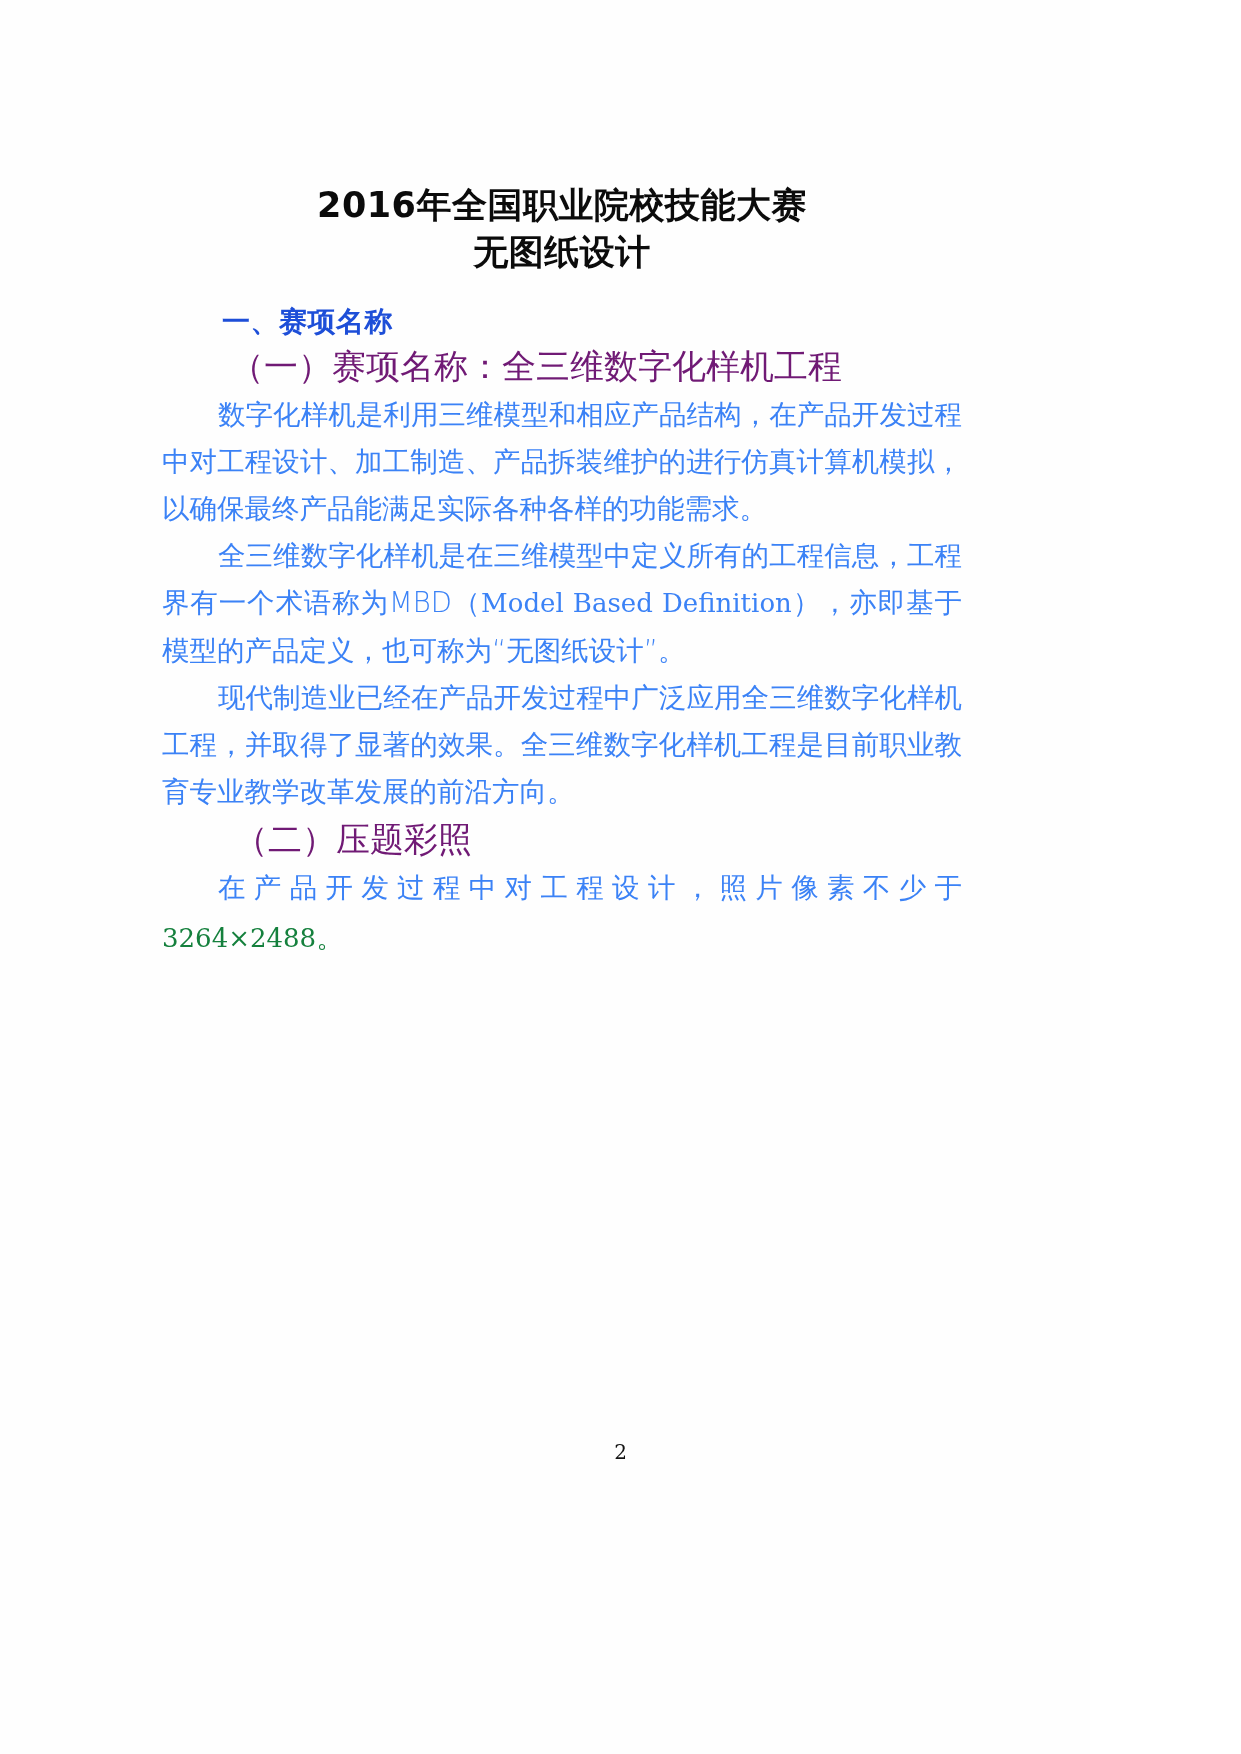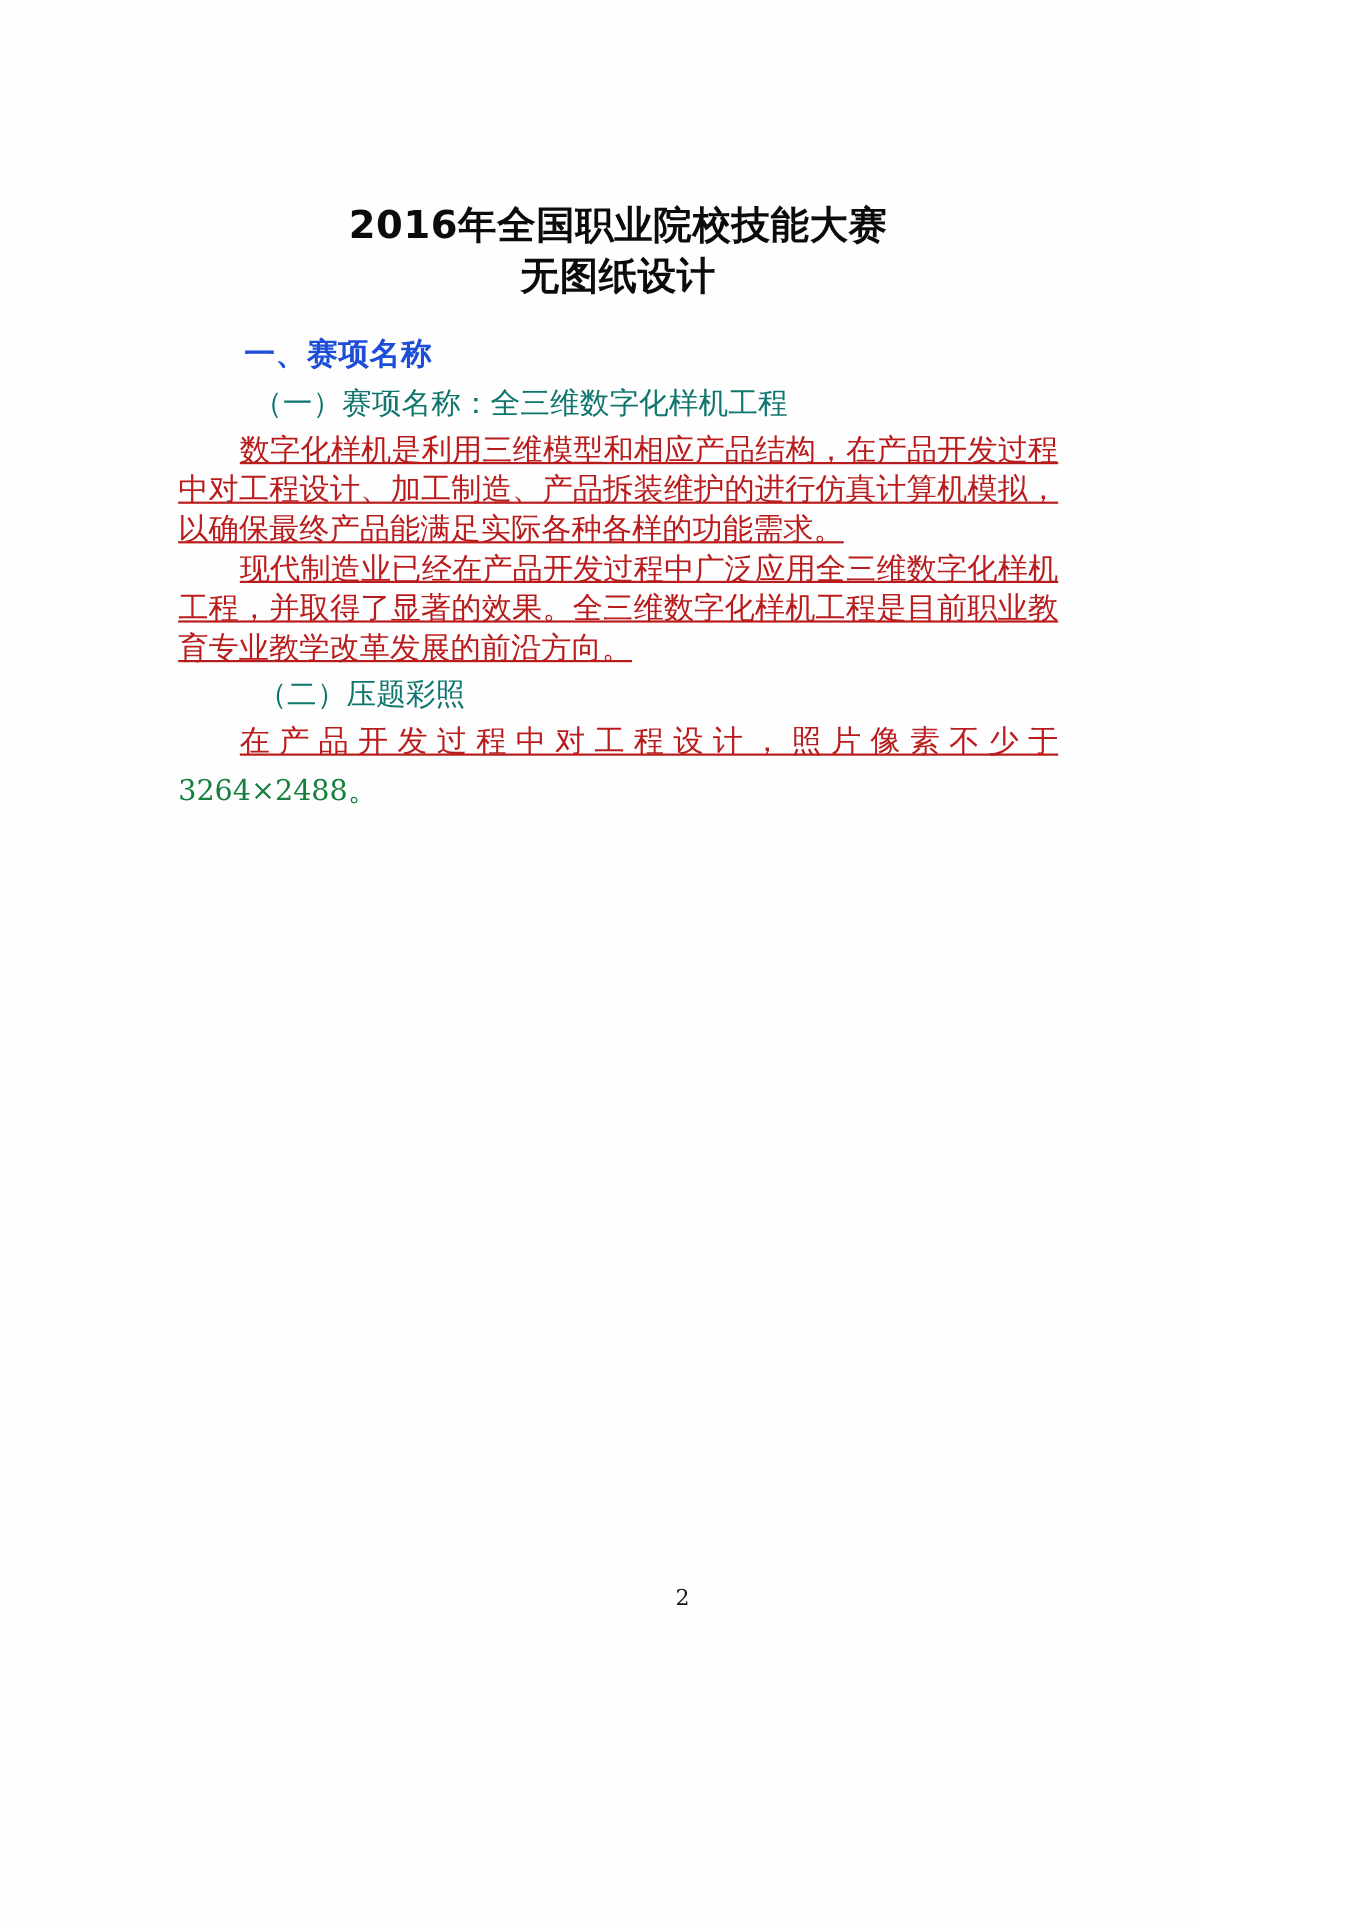--- a/index.html
+++ b/index.html
@@ -48,40 +48,39 @@
     font-size: 28px;
     line-height: 40px;
     margin-top: 26px;
     padding-left: 60px;
     color: #1d4ed8;
     letter-spacing: 0.5px;
   }
 
   
   .sub-heading {
-    font-size: 27px;
+    font-size: 34px;
     line-height: 49px;
     padding-left: 68px;
     font-weight: 350;
-    color: #0f766e;
+    color: #701a75;
   }
   .sub-heading.two { padding-left: 72px; }
 
   
   .para {
     font-size: 27.5px;
-    line-height: 36px;
+    line-height: 47px;
     text-align: justify;
     text-align-last: left;
     text-indent: 56px;
     font-weight: 350;
-    color: #b91c1c;
+    color: #3b82f6;
     letter-spacing: 0px;
     word-break: break-all;
-    text-decoration: underline;
   }
   .para.spread {
     text-align-last: justify;
   }
   .en {
     font-family: "DejaVu Serif", "Liberation Serif", serif;
     font-size: 26px;
     font-weight: normal;
     letter-spacing: 0px;
   }
@@ -116,20 +115,21 @@
 
     <div class="doc-title title-l1">2016年全国职业院校技能大赛</div>
     <div class="doc-title title-l2">无图纸设计</div>
 
     <div class="section-heading">一、赛项名称</div>
 
     <div class="sub-heading">（一）赛项名称：全三维数字化样机工程</div>
 
     <div class="para">数字化样机是利用三维模型和相应产品结构，在产品开发过程中对工程设计、加工制造、产品拆装维护的进行仿真计算机模拟，以确保最终产品能满足实际各种各样的功能需求。</div>
 
+    <div class="para"><span>全三维数字化样机是在三维模型中定义所有的工程信息，工程界有一个术语称为MBD（</span><span class="en">Model Based Definition</span><span>），亦即基于模型的产品定义，也可称为“无图纸设计”。</span></div>
 
 
     <div class="para">现代制造业已经在产品开发过程中广泛应用全三维数字化样机工程，并取得了显著的效果。全三维数字化样机工程是目前职业教育专业教学改革发展的前沿方向。</div>
 
     <div class="sub-heading two">（二）压题彩照</div>
 
     <div class="para spread">在产品开发过程中对工程设计，照片像素不少于</div>
 
     <div class="last-line"><span class="num">3264×2488</span><span>。</span></div>
 

